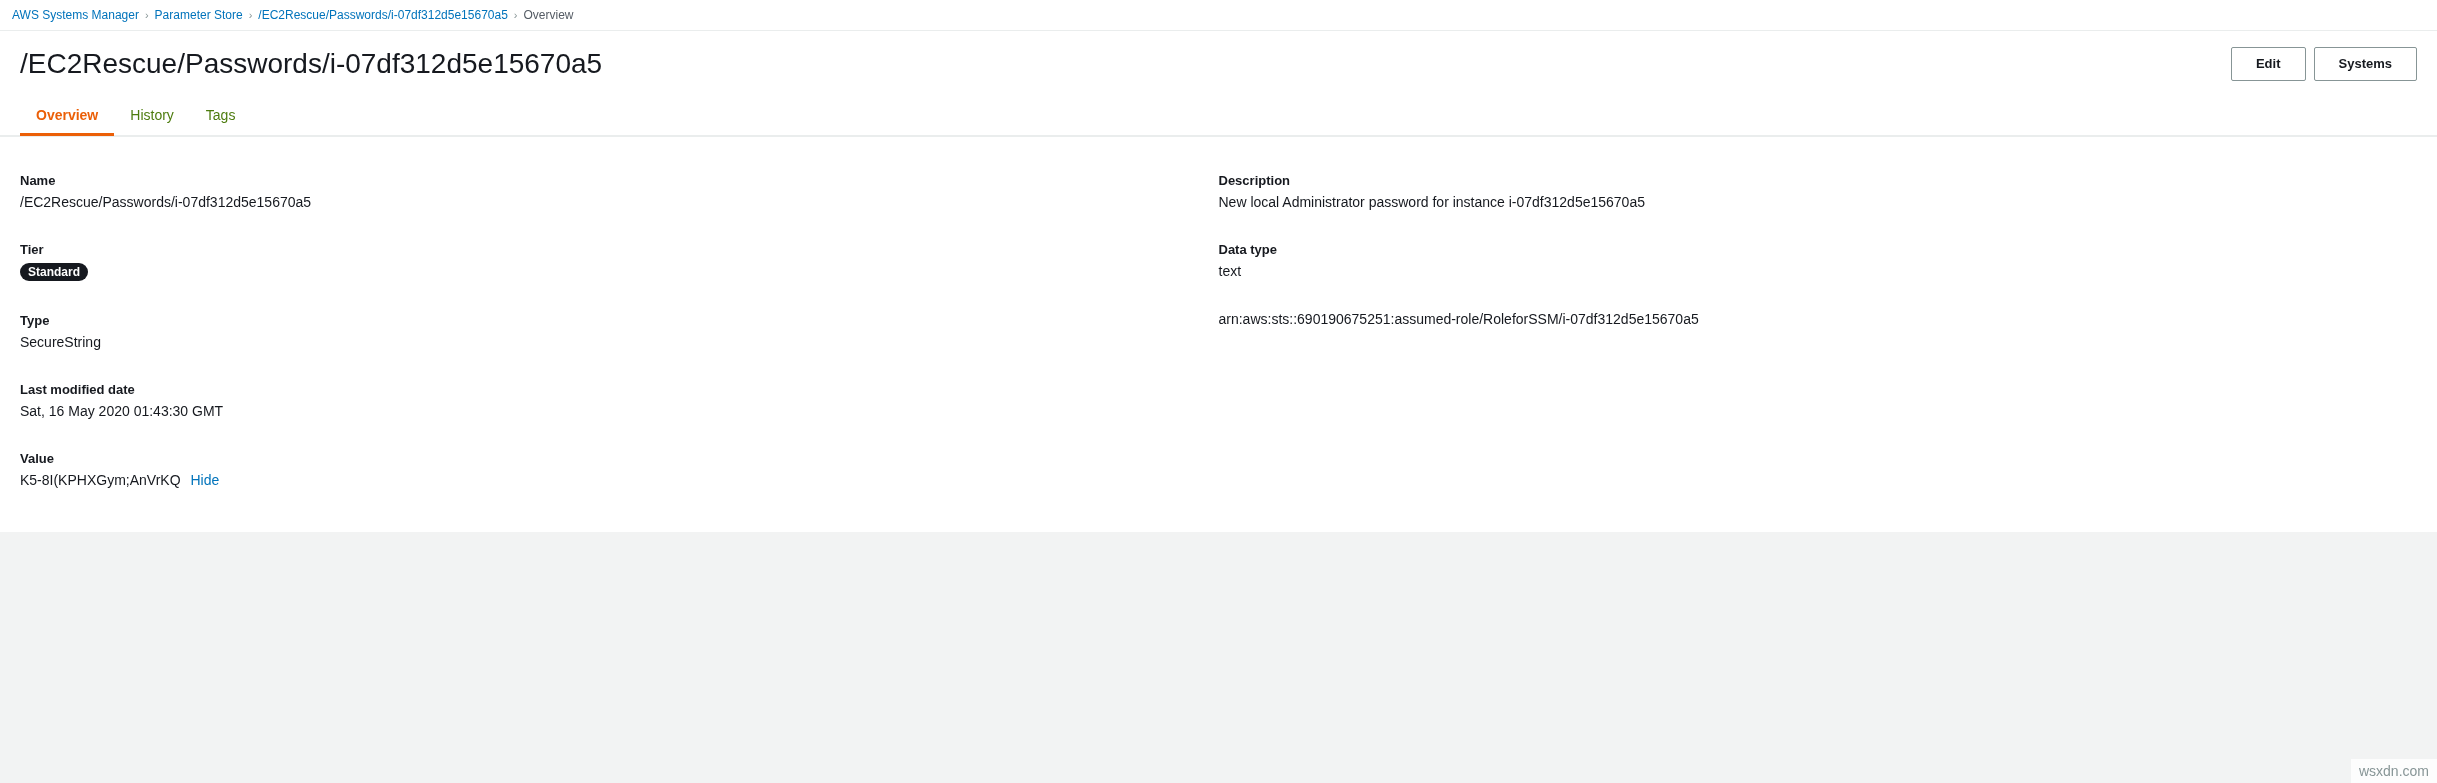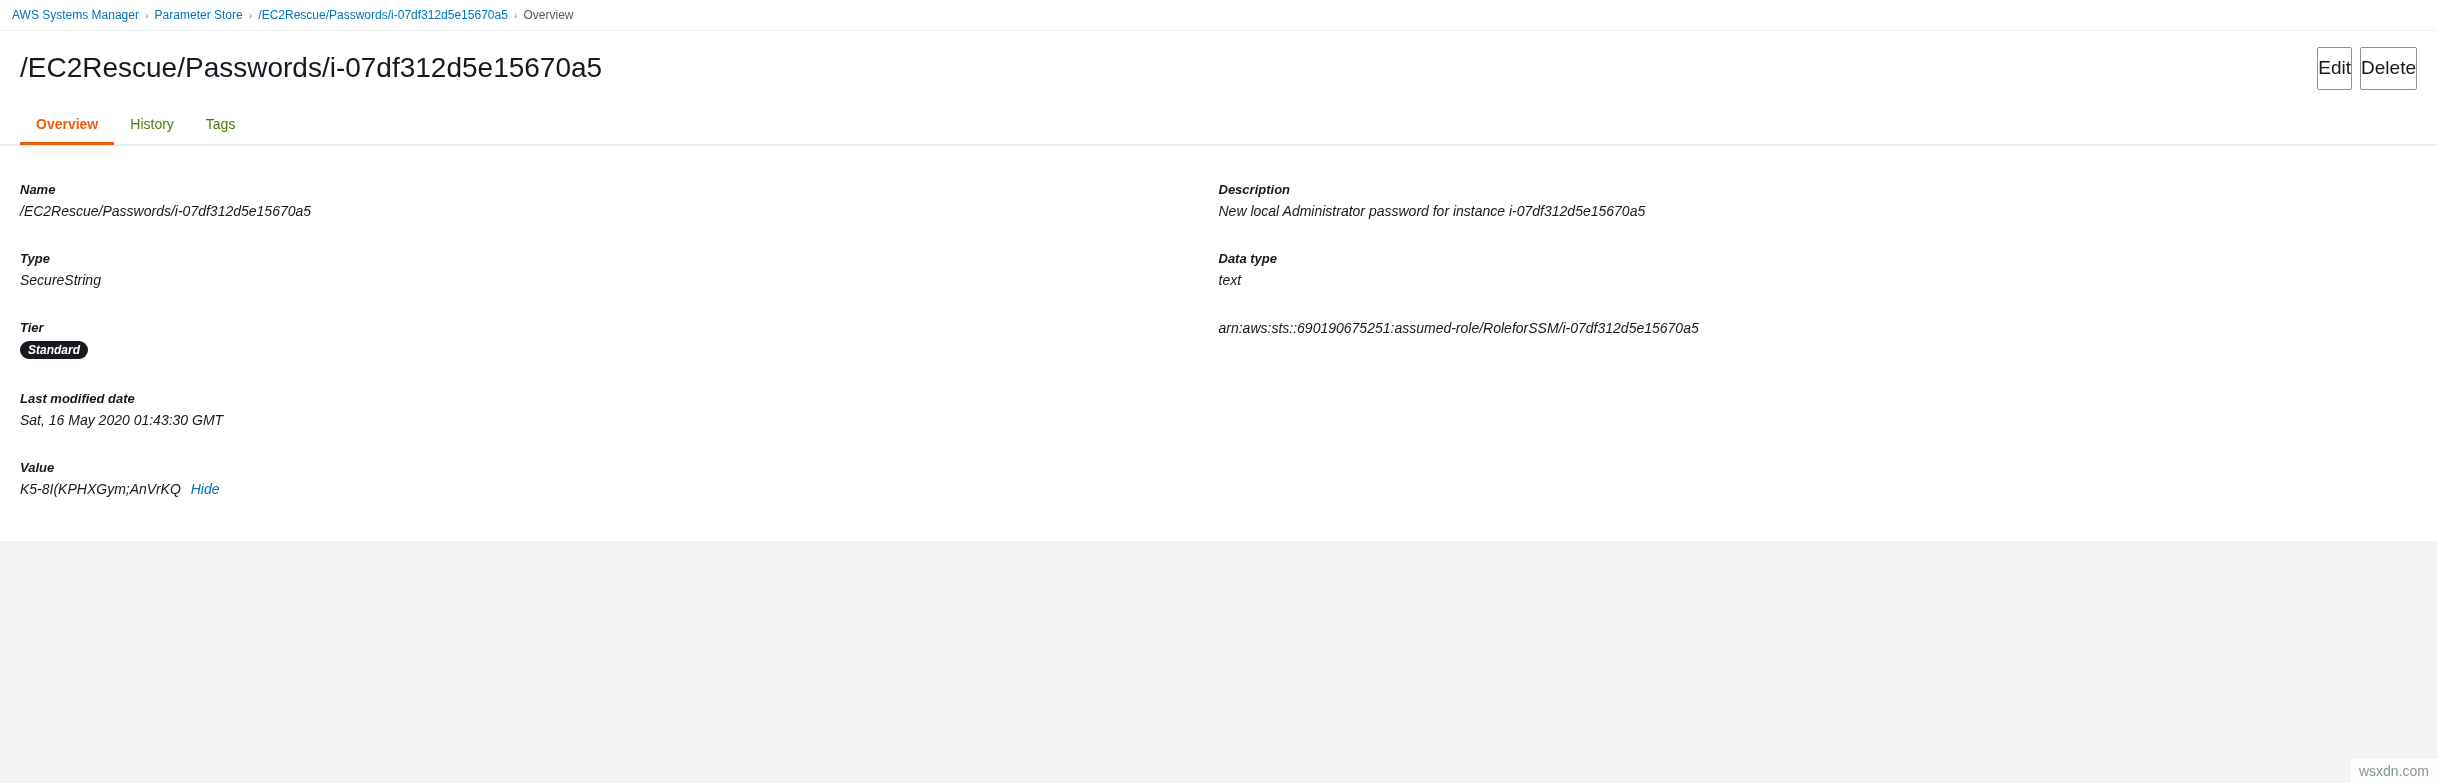--- a/index.html
+++ b/index.html
@@ -50,25 +50,25 @@
     .page-title {
       font-size: 28px;
       font-weight: 300;
       color: #16191f;
     }
     .header-actions {
       display: flex;
       gap: 8px;
     }
     .btn {
-      padding: 6px 0;
-      font-size: 19px;
+      padding: 6px 24px;
+      font-size: 13px;
       border-radius: 2px;
       cursor: pointer;
-      font-weight: 400;
+      font-weight: 700;
       line-height: 1.5;
     }
     .btn-normal {
       background-color: #fff;
       border: 1px solid #879596;
       color: #16191f;
     }
     .tabs {
       display: flex;
       gap: 0;
@@ -84,21 +84,20 @@
     .tab.active {
       color: #eb5f07;
       border-bottom: 3px solid #eb5f07;
       font-weight: 600;
     }
     .content-area {
       padding: 24px 20px;
       background-color: #fff;
       margin: 0;
       border-top: 1px solid #eaeded;
-      font-style: italic;
     }
     .details-grid {
       display: grid;
       grid-template-columns: 1fr 1fr;
       gap: 0;
     }
     .detail-section {
       padding: 12px 0 20px 0;
     }
     .detail-label {
@@ -147,21 +146,21 @@
   <a class="breadcrumb-link">/EC2Rescue/Passwords/i-07df312d5e15670a5</a>
   <span class="breadcrumb-separator">›</span>
   <span class="breadcrumb-current">Overview</span>
 </div>
 
 <div class="page-header">
   <div class="page-title-row">
     <h1 class="page-title">/EC2Rescue/Passwords/i-07df312d5e15670a5</h1>
     <div class="header-actions">
       <button class="btn btn-normal">Edit</button>
-      <button class="btn btn-normal">Delete</button>
+      <button class="btn btn-normal">Systems</button>
     </div>
   </div>
 
   <div class="tabs">
     <div class="tab active">Overview</div>
     <div class="tab">History</div>
     <div class="tab">Tags</div>
   </div>
 </div>
 
@@ -169,29 +168,29 @@
   <div class="details-grid">
 
     <div>
 
       <div class="detail-section">
         <div class="detail-label">Name</div>
         <div class="detail-value">/EC2Rescue/Passwords/i-07df312d5e15670a5</div>
       </div>
 
       <div class="detail-section">
-        <div class="detail-label">Type</div>
-        <div class="detail-value">SecureString</div>
-      </div>
-
-      <div class="detail-section">
         <div class="detail-label">Tier</div>
         <div class="detail-value">
           <span class="badge">Standard</span>
         </div>
+      </div>
+
+      <div class="detail-section">
+        <div class="detail-label">Type</div>
+        <div class="detail-value">SecureString</div>
       </div>
 
       <div class="detail-section">
         <div class="detail-label">Last modified date</div>
         <div class="detail-value">Sat, 16 May 2020 01:43:30 GMT</div>
       </div>
 
       <div class="detail-section">
         <div class="detail-label">Value</div>
         <div class="detail-value">

